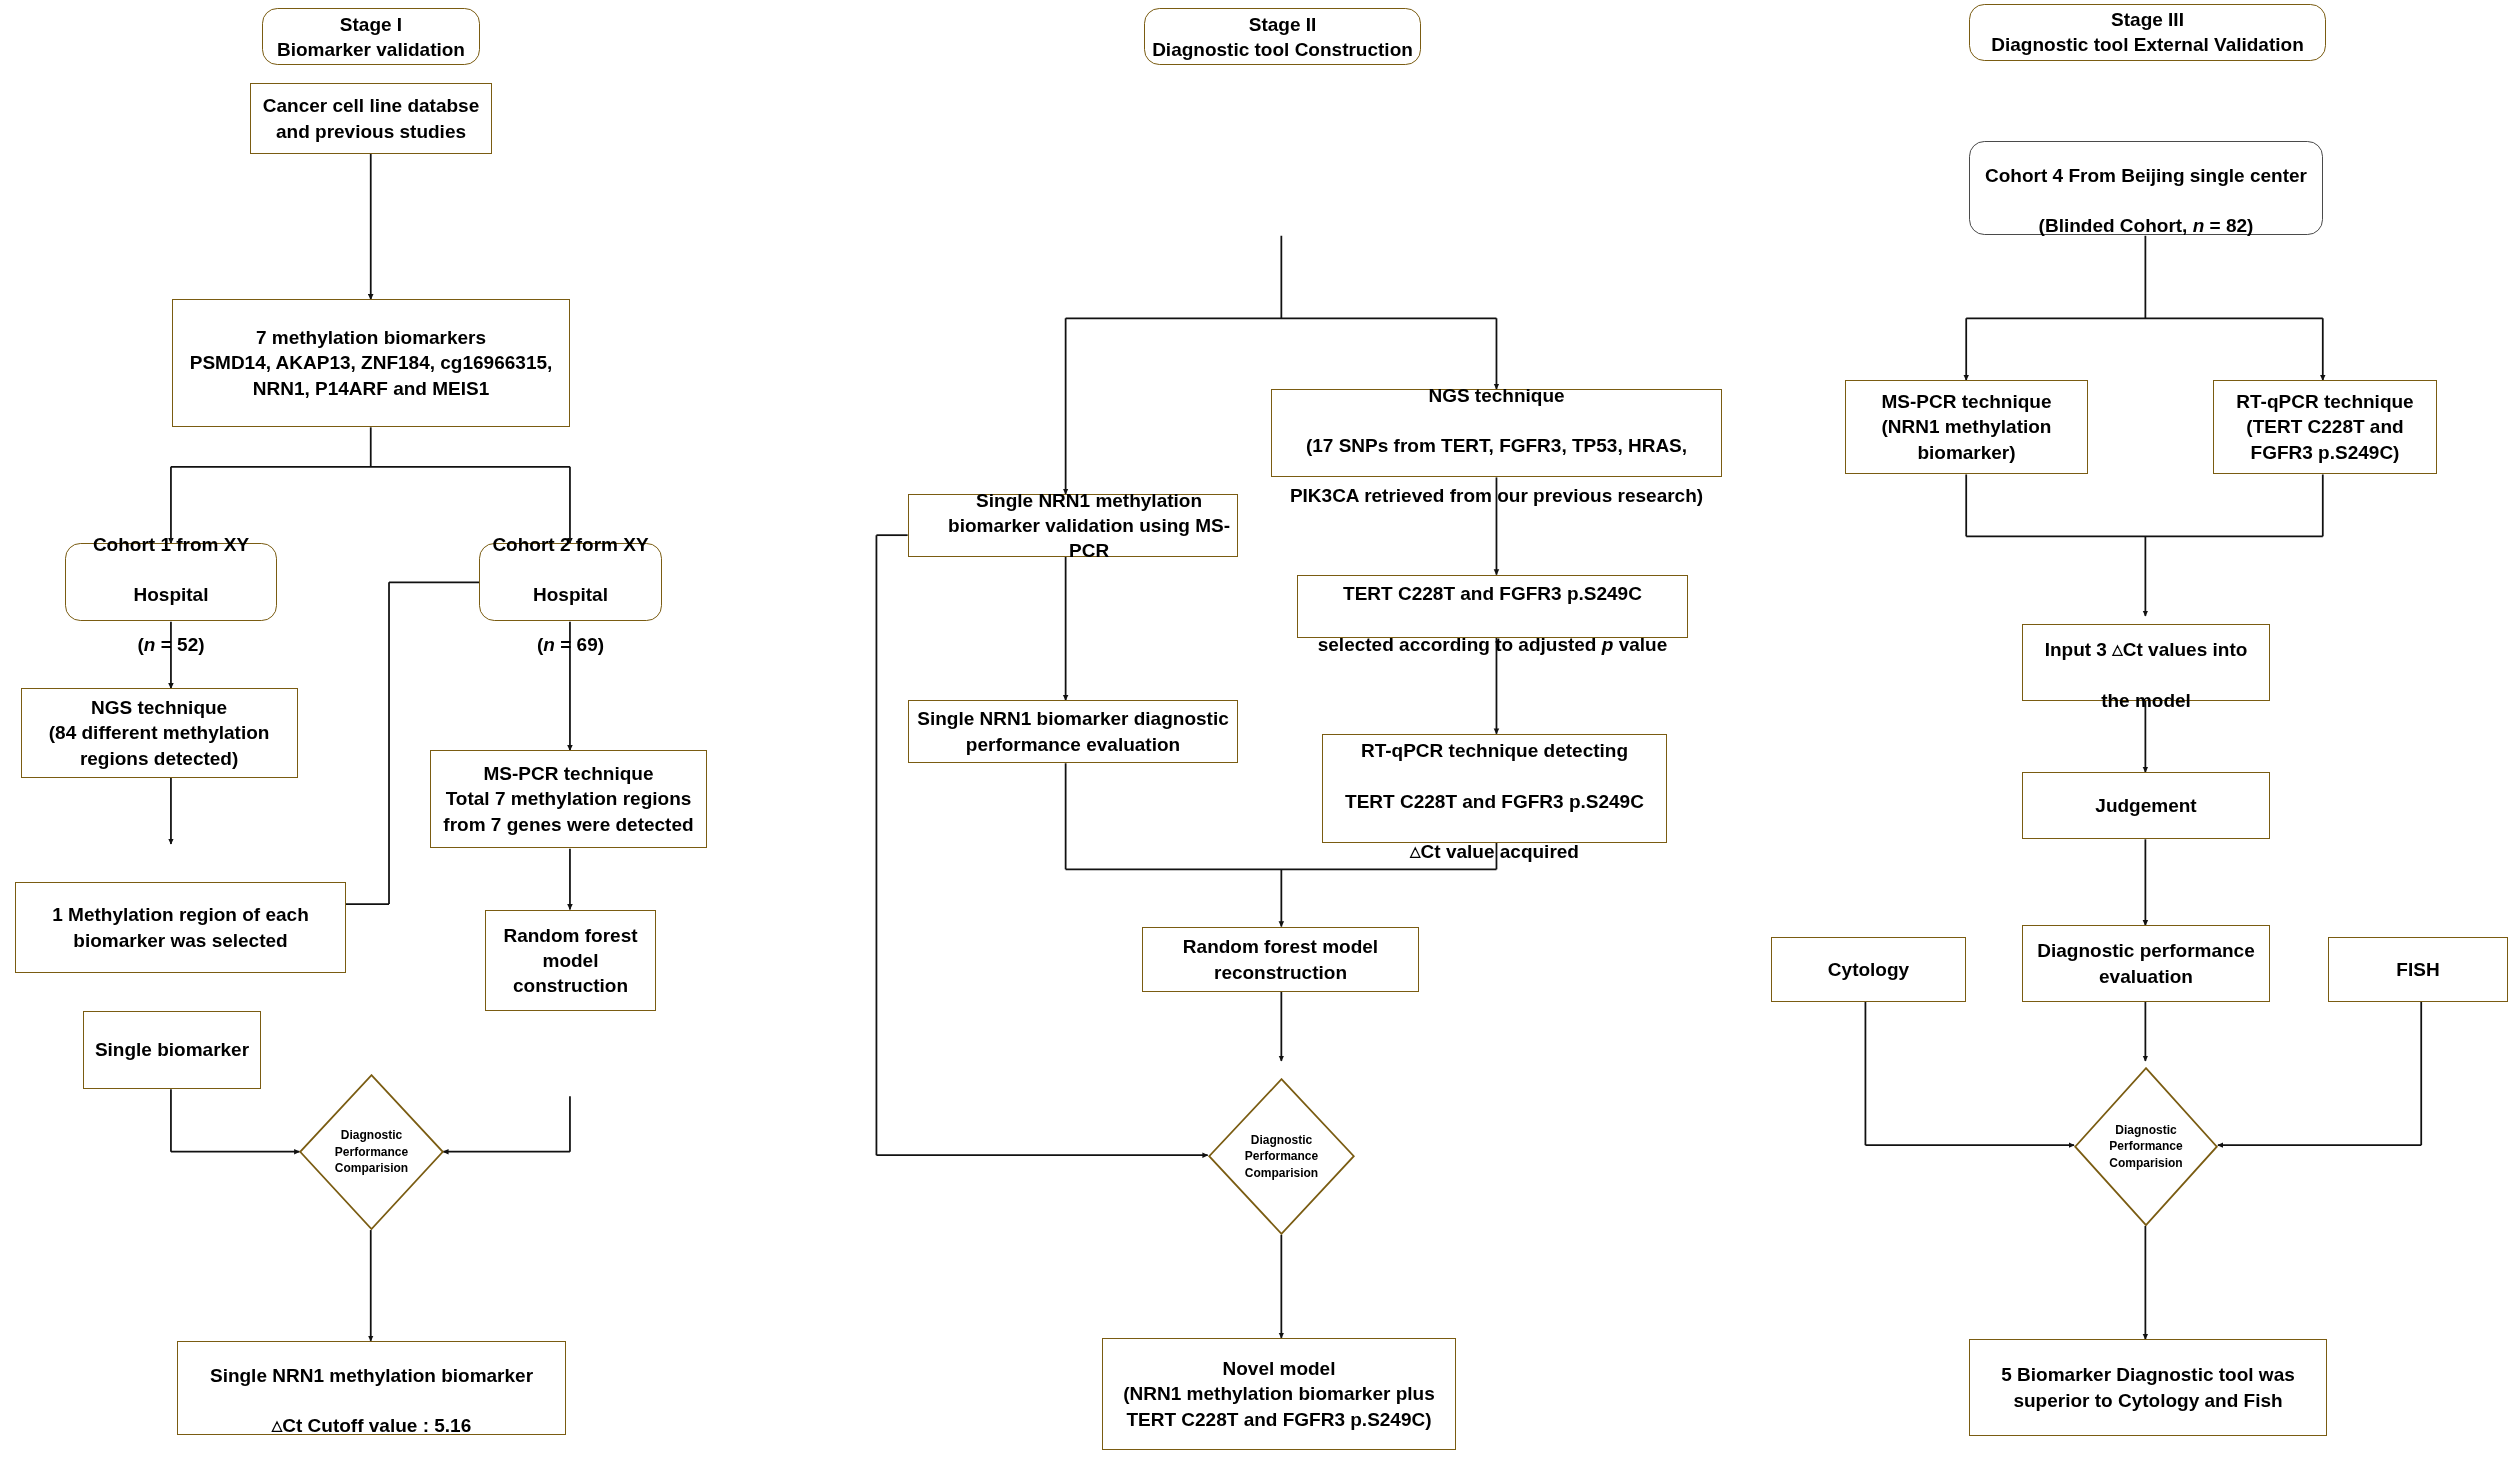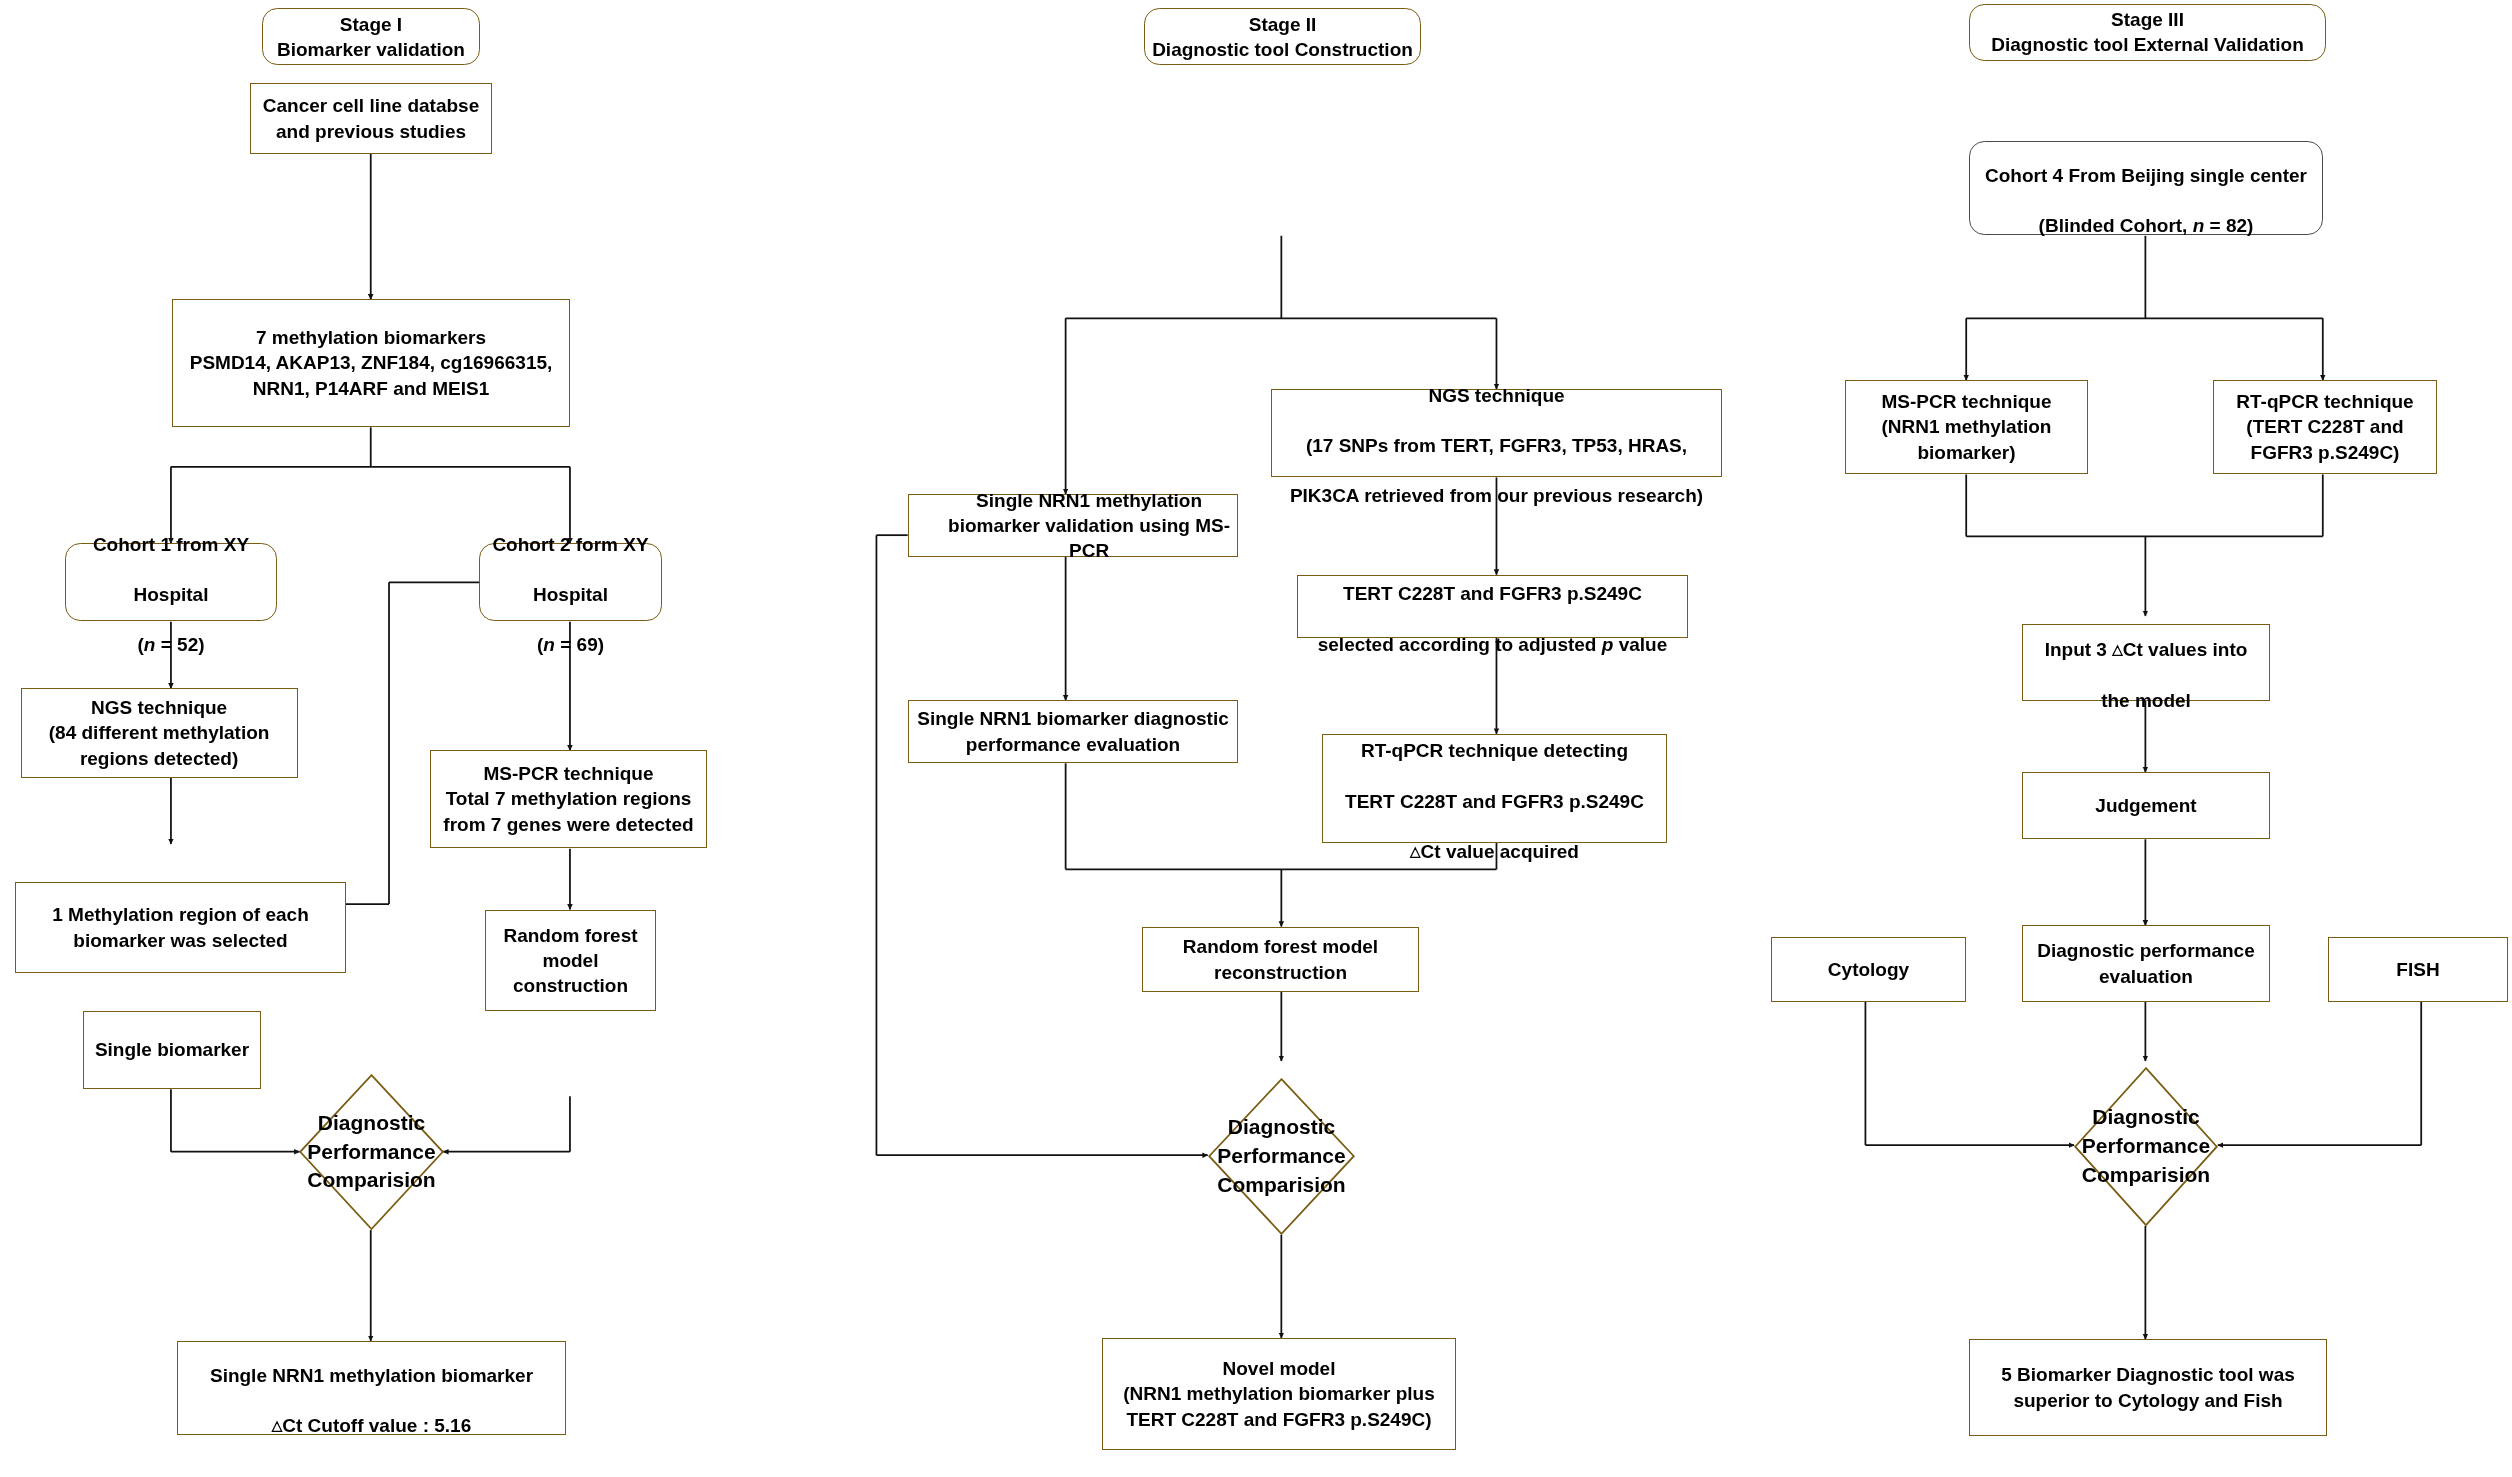--- a/index.html
+++ b/index.html
@@ -42,21 +42,21 @@
     border-radius: 15.3px;
   }
   .node.grayborder {
     border-color: #4a4a4a;
   }
   .node .txt {
     display: block;
     width: 100%;
     white-space: pre-line;
   }
-  .fs-30 { font-size: 21px; }
+  .fs-30 { font-size: 12px; }
   .fs-32 { font-size: 19px; }
 
   .diamond {
     position: absolute;
     z-index: 2;
   }
   .diamond .dshape {
     position: absolute;
     inset: 0;
   }

